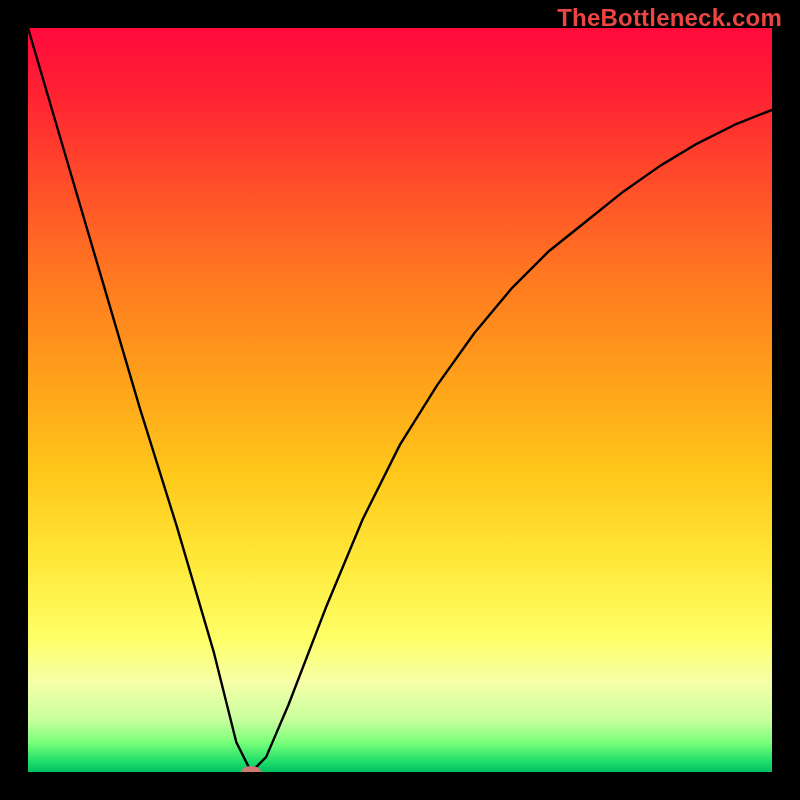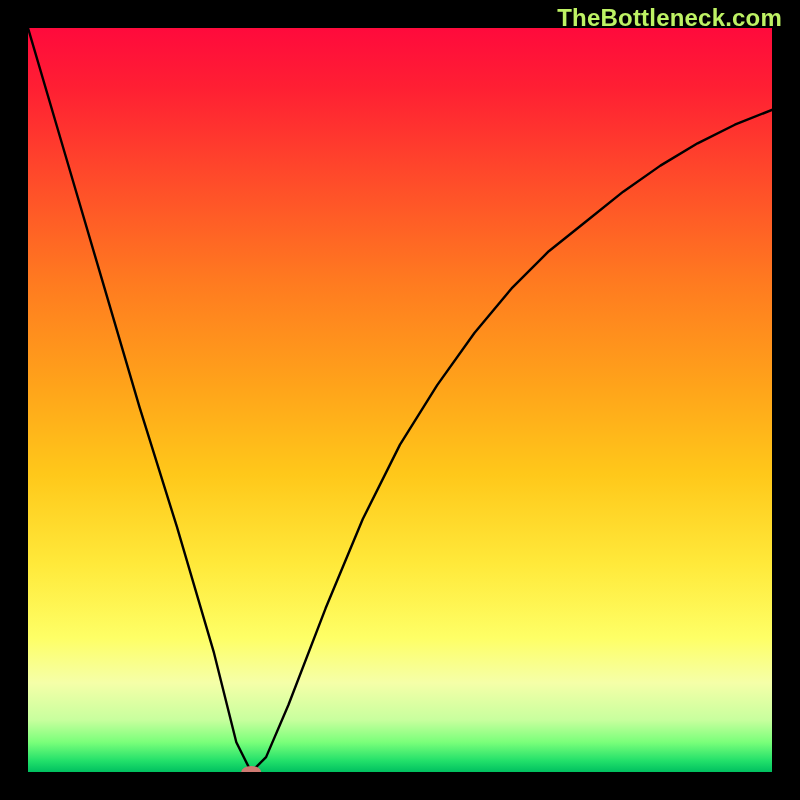--- a/index.html
+++ b/index.html
@@ -47,21 +47,21 @@
     top: 0;
     width: 744px;
     height: 744px;
   }
   .watermark {
     position: absolute;
     top: 4px;
     right: 18px;
     font-size: 24px;
     font-weight: 600;
-    color: #bef264;
+    color: #ef4444;
     letter-spacing: 0.2px;
     user-select: none;
   }
 </style>
 </head>
 <body>
 
 <div class="outer">
   <div class="watermark">TheBottleneck.com</div>
 

